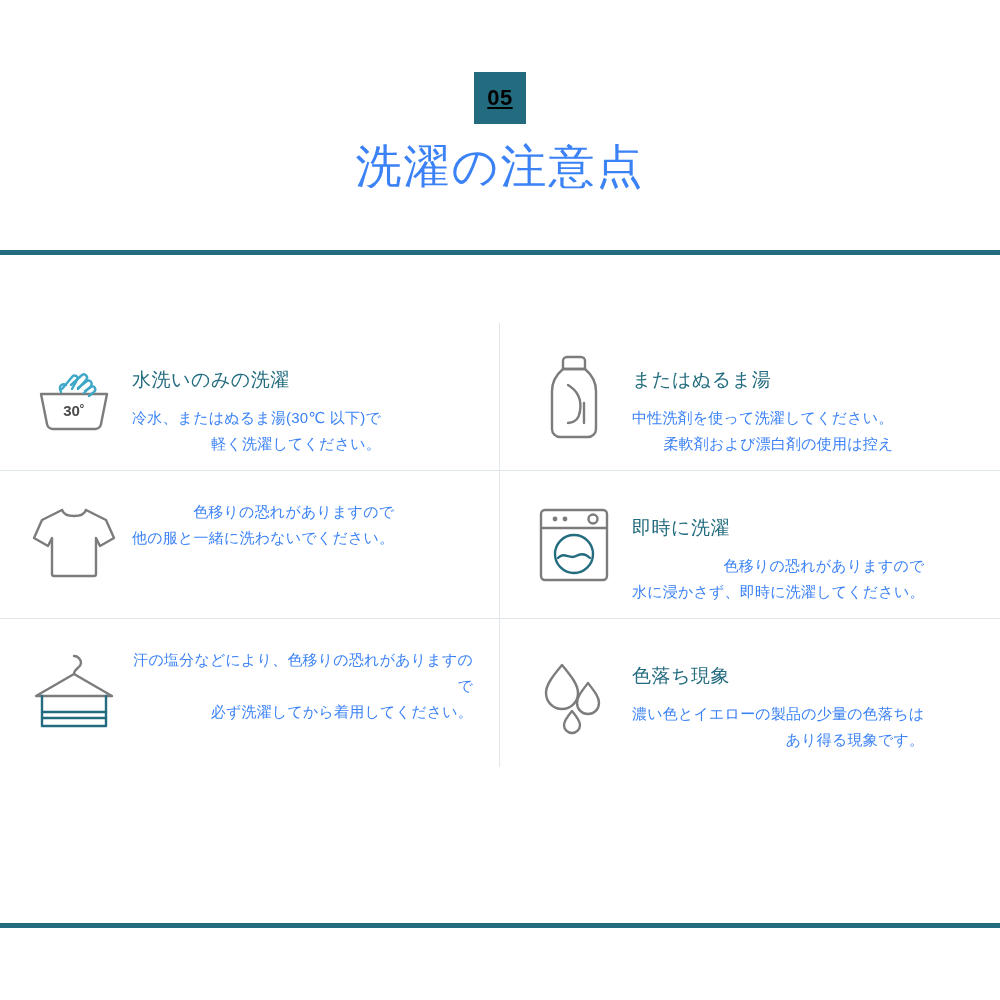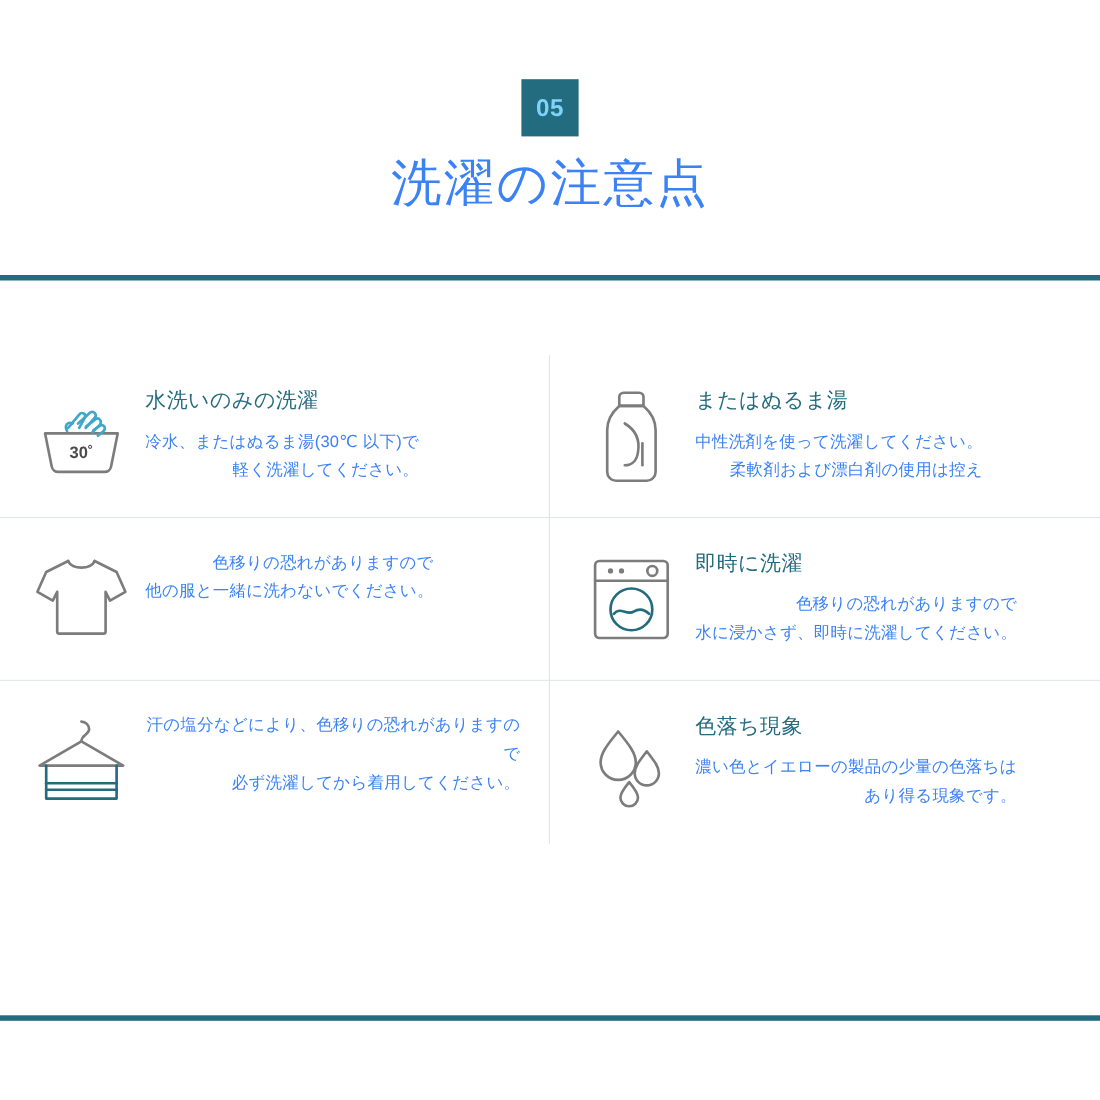--- a/index.html
+++ b/index.html
@@ -26,24 +26,25 @@
     text-align: center;
   }
 
   .badge {
     display: inline-flex;
     align-items: center;
     justify-content: center;
     width: 52px;
     height: 52px;
     background: #236c7f;
-    color: #7dd3fc;
+    color: #000000;
     font-size: 22px;
     font-weight: bold;
     letter-spacing: 0.5px;
+    text-decoration: underline;
   }
 
   .title {
     margin-top: 12px;
     font-size: 46px;
     font-weight: normal;
     color: #3b82f6;
     letter-spacing: 2px;
   }
 
@@ -87,20 +88,21 @@
   .texts {
     padding-top: 6px;
     padding-left: 6px;
   }
 
   .cell-title {
     font-size: 19px;
     color: #236c7f;
     margin-bottom: 12px;
     letter-spacing: 0.5px;
+    margin-top: 16px;
   }
 
   .cell-body {
     font-size: 15px;
     line-height: 1.72;
     color: #3b82f6;
     letter-spacing: 0.2px;
     text-align: right;
   }
 

